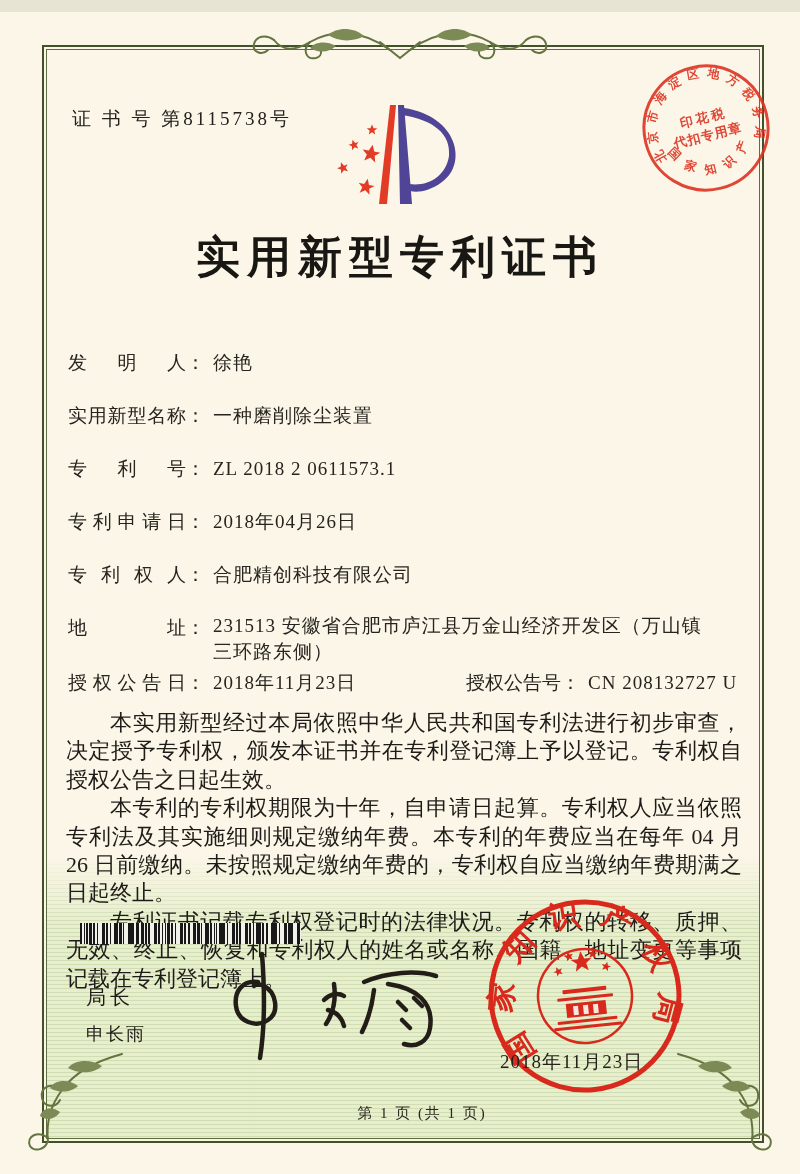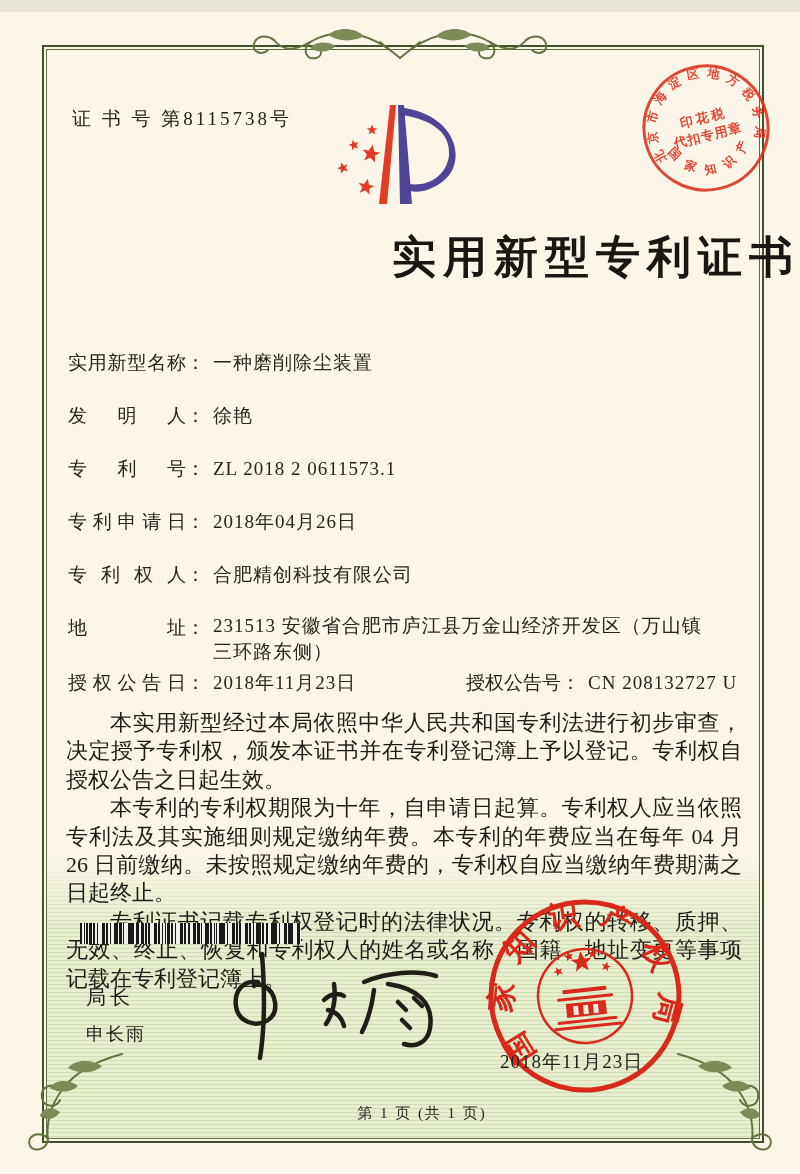--- a/index.html
+++ b/index.html
@@ -16,21 +16,21 @@
   .green-zone .fade{position:absolute;left:0;right:0;top:0;height:70px;
     background:linear-gradient(to bottom,#fbf6e7 0%,rgba(251,246,231,0) 100%);}
 
   .ornament{position:absolute;pointer-events:none;}
   .ornament path{fill:none;stroke:#64743f;stroke-width:2;stroke-linecap:round;}
   .ornament .leaf{fill:#7c8b55;stroke:none;}
 
   
   .cert-no{position:absolute;left:72px;top:94px;font-size:19px;letter-spacing:3px;color:#22211d;}
   .logo{position:absolute;left:330px;top:80px;}
-  .title{position:absolute;left:0;right:0;top:216px;text-align:right;font-size:44px;font-weight:600;letter-spacing:7px;color:#181713;}
+  .title{position:absolute;left:0;right:0;top:216px;text-align:center;font-size:44px;font-weight:600;letter-spacing:7px;color:#181713;}
 
   .tax-stamp{position:absolute;left:636px;top:46px;transform:rotate(-14deg);opacity:.9;}
   .tax-stamp text{fill:#dd3322;font-weight:bold;font-family:"Liberation Sans","DejaVu Sans",sans-serif;}
 
   
   .fields{position:absolute;left:68px;top:336px;width:678px;font-size:19px;color:#26241f;}
   .frow{line-height:29px;margin-bottom:24px;position:relative;white-space:nowrap;}
   .flabel{display:inline-block;width:118px;text-align:justify;text-align-last:justify;vertical-align:top;}
   .colon{display:inline-block;vertical-align:top;}
   .fvalue{display:inline-block;margin-left:8px;vertical-align:top;letter-spacing:1px;}
@@ -122,24 +122,24 @@
       <textPath href="#taxBotArc">国家知识产权局</textPath>
     </text>
     <text x="70" y="64" text-anchor="middle" font-size="13" letter-spacing="3">印花税</text>
     <text x="70" y="82" text-anchor="middle" font-size="13" letter-spacing="1">代扣专用章</text>
   </svg>
 
   <div class="title">实用新型专利证书</div>
 
   <div class="fields">
     <div class="frow">
+      <span class="flabel">发明人</span><span class="colon">：</span><span class="fvalue">徐艳</span>
+    </div>
+    <div class="frow">
       <span class="flabel">实用新型名称</span><span class="colon">：</span><span class="fvalue">一种磨削除尘装置</span>
-    </div>
-    <div class="frow">
-      <span class="flabel">发明人</span><span class="colon">：</span><span class="fvalue">徐艳</span>
     </div>
     <div class="frow">
       <span class="flabel">专利号</span><span class="colon">：</span><span class="fvalue">ZL 2018 2 0611573.1</span>
     </div>
     <div class="frow">
       <span class="flabel">专利申请日</span><span class="colon">：</span><span class="fvalue">2018年04月26日</span>
     </div>
     <div class="frow">
       <span class="flabel">专利权人</span><span class="colon">：</span><span class="fvalue">合肥精创科技有限公司</span>
     </div>

